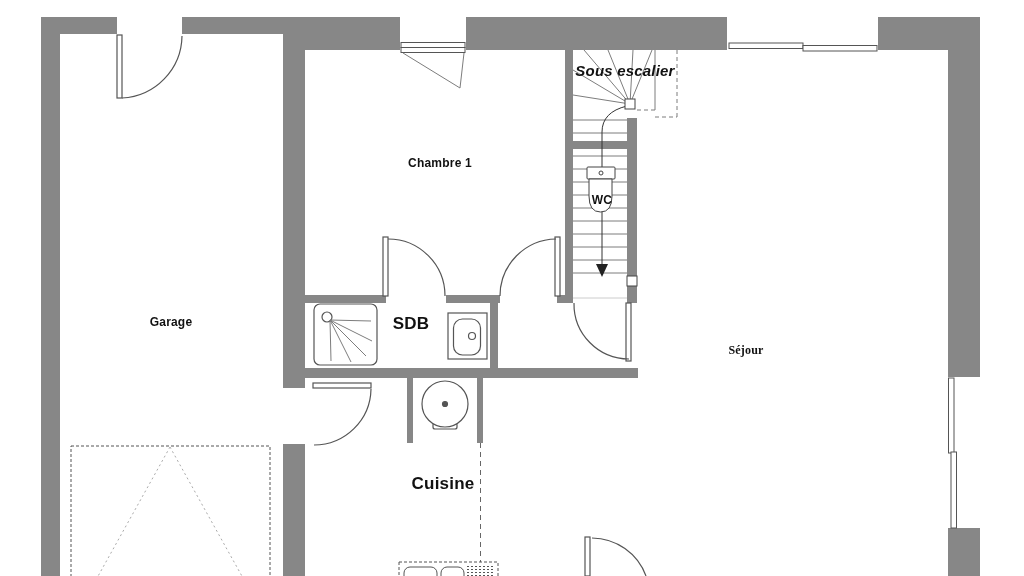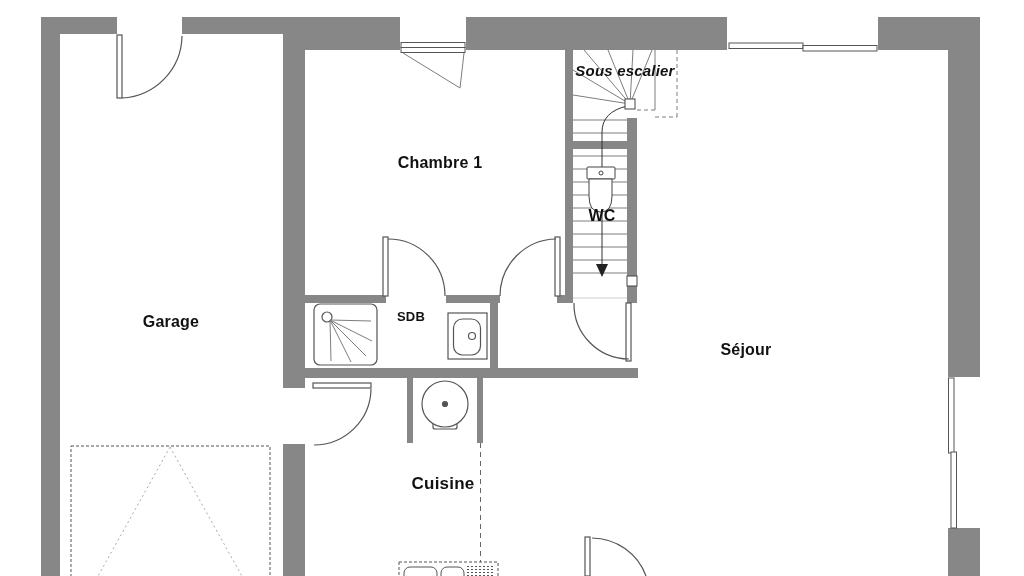--- a/index.html
+++ b/index.html
@@ -15,33 +15,33 @@
     width:1024px;height:576px;
     background:var(--bg);
     overflow:hidden;
     font-family:"Liberation Sans", sans-serif;
   }
   #plan svg{position:absolute;left:0;top:0;}
   .plan-label{
     position:absolute;
     transform:translate(-50%,-50%);
     font-weight:bold;
-    font-size:16px;
+    font-size:12px;
     color:var(--text);
     white-space:nowrap;
     letter-spacing:.2px;
     z-index:5;
   }
   #lbl-garage{left:171px;top:322px;}
   #lbl-chambre1{left:440px;top:163px;}
-  #lbl-sdb{left:411px;top:316px;font-size:13px;}
+  #lbl-sdb{left:411px;top:324px;font-size:17px;}
   #lbl-sous-escalier{left:625px;top:70px;font-size:15px;font-style:italic;}
-  #lbl-wc{left:602px;top:216px;}
+  #lbl-wc{left:602px;top:200px;}
   #lbl-cuisine{left:396px;top:484px;font-size:17px;margin-left:47px;}
-  #lbl-sejour{left:746px;top:350px;}
+  #lbl-sejour{left:746px;top:350px;font-family:Liberation Serif, serif;}
 </style>
 </head>
 <body>
 
 <div id="plan">
 
   <svg width="1024" height="576" viewBox="0 0 1024 576">
 
     <g fill="var(--wall)" stroke="none">
 

